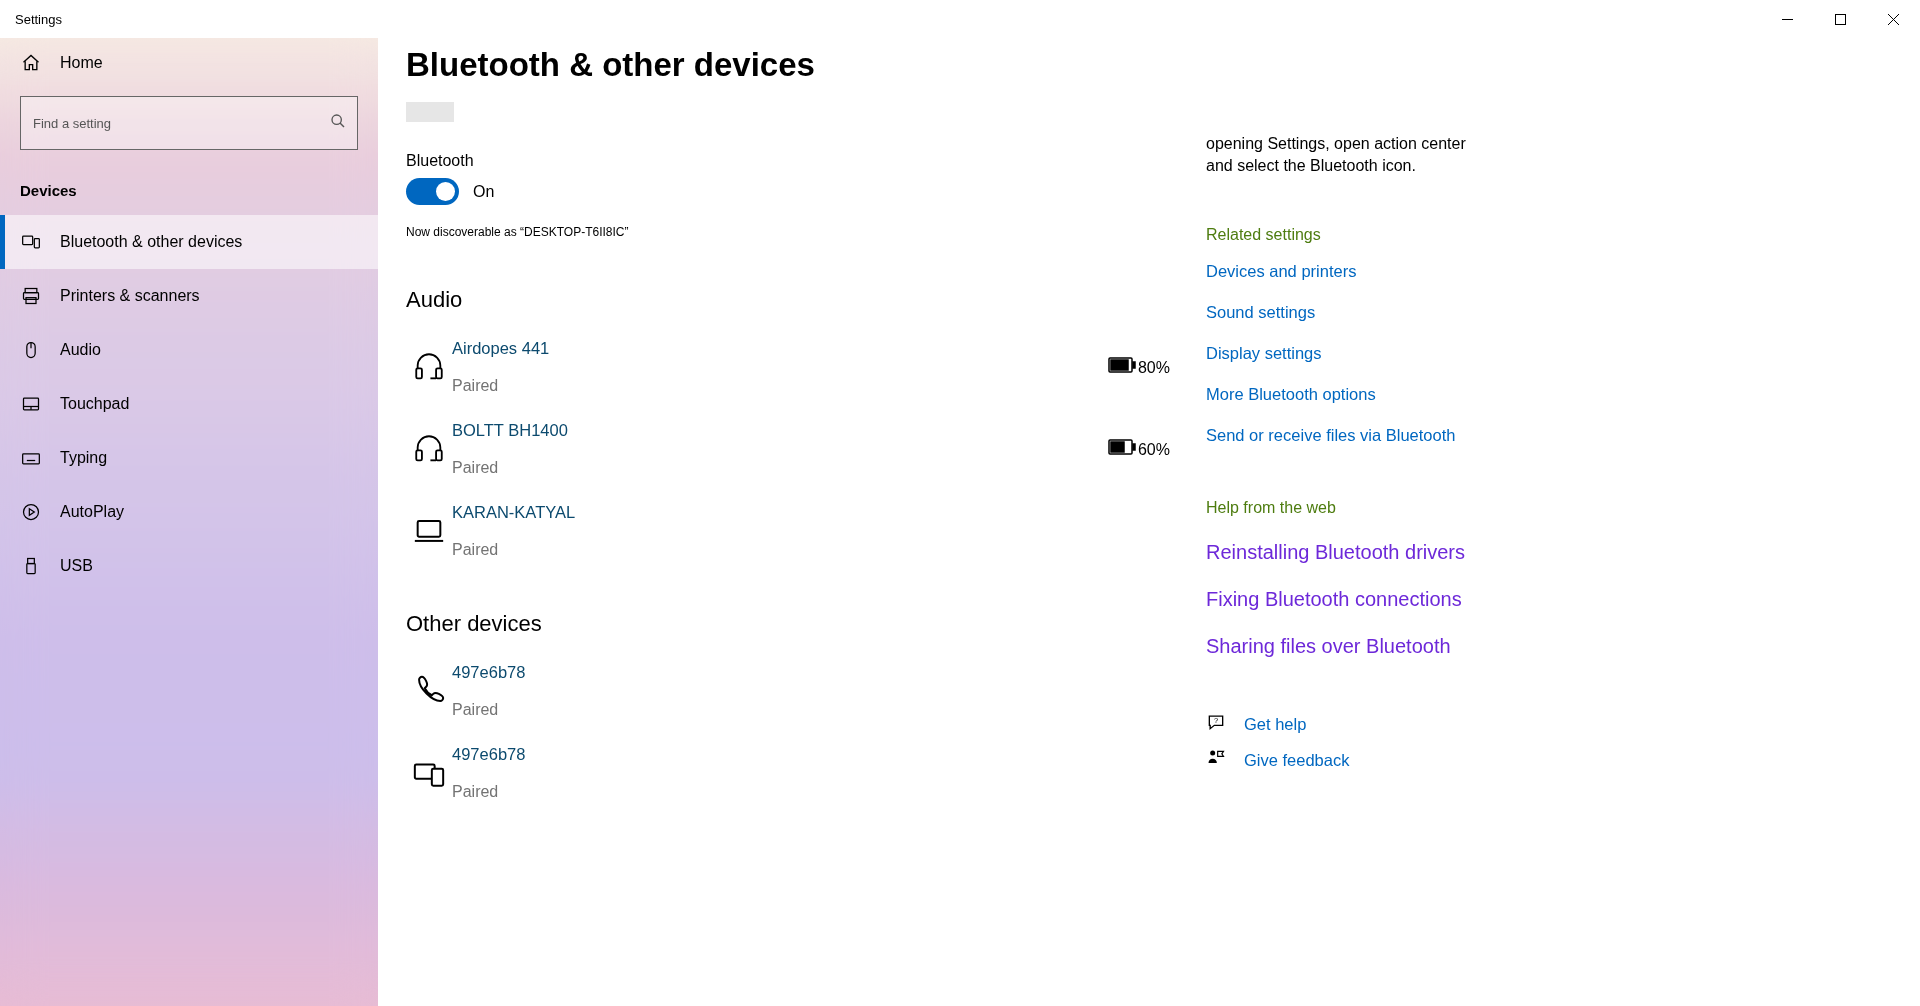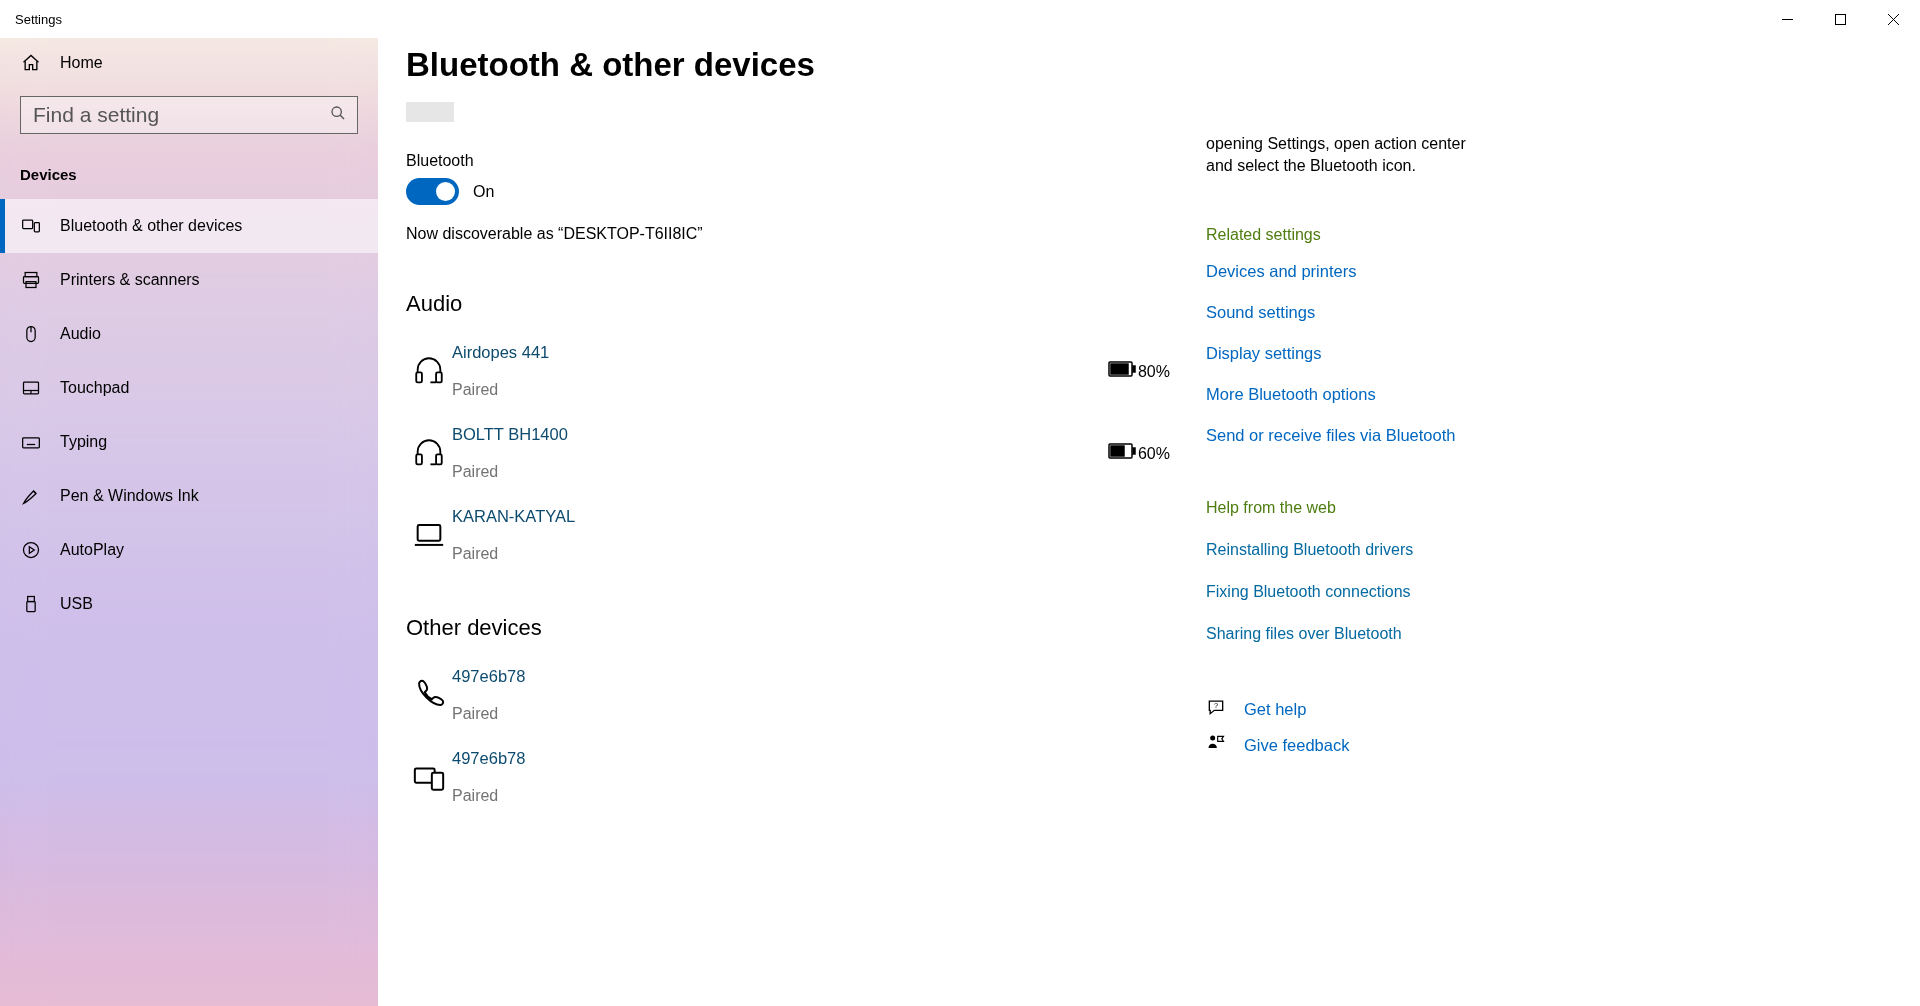--- a/index.html
+++ b/index.html
@@ -10,55 +10,55 @@
 .winbtn { width: 53px; height: 100%; display: flex; align-items: center; justify-content: center; background: transparent; border: none; cursor: pointer; }
 .winbtn svg { width: 11px; height: 11px; stroke: #000; fill: none; stroke-width: 1; }
 .app { display: flex; height: calc(100% - 38px); }
 .sidebar { width: 378px; height: 100%; position: relative; padding-top: 0;
   background: linear-gradient(180deg, #f5e7df 0%, #e6c7d8 12%, #dcc5e0 25%, #d5c2e4 37%, #cdbce6 50%, #c8b6e8 62%, #c5b5e9 75%, #d4b1db 87%, #e5b3cf 100%);
 }
 .sidebar::before { content: ""; position: absolute; inset: 0; backdrop-filter: blur(20px); background: rgba(255,255,255,0.12); pointer-events: none; }
 .sidebar > * { position: relative; z-index: 1; }
 .home-row { display: flex; align-items: center; gap: 18px; padding: 14px 20px; font-size: 16px; color: #000; cursor: pointer; }
 .searchwrap { margin: 8px 20px 20px; position: relative; }
-.searchbox { width: 100%; height: 38px; border: 1px solid #666; background: rgba(255,255,255,0.35); padding: 0 40px 0 12px; font-size: 21px; color: #333; outline: none; }
+.searchbox { width: 100%; height: 54px; border: 1px solid #666; background: rgba(255,255,255,0.35); padding: 0 40px 0 12px; font-size: 13px; color: #333; outline: none; }
 .searchbox::placeholder { color: #555; }
 .search-icon { position: absolute; right: 12px; top: 50%; transform: translateY(-50%); }
 .sb-heading { font-size: 15px; font-weight: 600; padding: 12px 20px 16px; color: #000; }
 .sb-item { display: flex; align-items: center; gap: 18px; padding: 16px 20px; font-size: 16px; color: #000; cursor: pointer; position: relative; }
 .sb-item.active { background: rgba(255,255,255,0.55); }
 .sb-item.active::before { content: ""; position: absolute; left: 0; top: 0; bottom: 0; width: 5px; background: #0067c0; }
 .sb-icon { width: 22px; height: 22px; display: flex; align-items: center; justify-content: center; }
 .sb-icon svg { width: 20px; height: 20px; }
 .content { flex: 1; display: flex; padding: 0 28px; height: 100%; overflow: hidden; }
 .main { flex: 0 0 770px; padding-top: 8px; }
 .aside { flex: 1; padding-top: 95px; padding-left: 30px; }
 .page-title { font-size: 33px; font-weight: 600; color: #000; margin-bottom: 18px; }
 .ghost-box { width: 48px; height: 20px; background: #e6e6e6; margin-bottom: 30px; }
 .bt-label { font-size: 16px; color: #000; margin-bottom: 8px; }
 .toggle-row { display: flex; align-items: center; gap: 14px; margin-bottom: 20px; }
 .toggle { width: 53px; height: 27px; background: #0067c0; border-radius: 14px; position: relative; cursor: pointer; }
 .toggle .knob { position: absolute; right: 4px; top: 4px; width: 19px; height: 19px; background: #fff; border-radius: 50%; }
 .toggle-state { font-size: 16px; }
-.discover { font-size: 16px; color: #000; margin-bottom: 48px; }
+.discover { font-size: 12px; color: #000; margin-bottom: 48px; }
 .section-heading { font-size: 22px; font-weight: 500; color: #000; margin-bottom: 18px; }
 .device-row { display: flex; align-items: center; padding: 8px 0 18px; cursor: pointer; }
 .dev-icon { width: 46px; display: flex; align-items: center; justify-content: center; }
 .dev-icon svg { width: 34px; height: 34px; }
 .dev-info { flex: 1; }
 .dev-name { font-size: 16.5px; color: #0c4a6e; }
 .dev-status { font-size: 16px; color: #737373; margin-top: 19px; }
 .dev-batt { display: flex; align-items: flex-end; gap: 2px; padding-right: 6px; }
 .dev-batt svg { width: 28px; height: 16px; }
 .dev-batt-pct { font-size: 16px; color: #000; }
 .other-heading { margin-top: 34px; }
 .tip-text { font-size: 16px; color: #000; line-height: 1.35; max-width: 290px; margin-bottom: 50px; }
 .aside-heading { font-size: 16px; font-weight: 400; color: #4d7c0f; margin-bottom: 18px; }
 .aside-link { display: block; font-size: 16.5px; color: #0067c0; margin-bottom: 22px; cursor: pointer; }
-.help-link { display: block; font-size: 16px; color: #0369a1; margin-bottom: 10px; cursor: pointer; margin-top: 24px; }
+.help-link { display: block; font-size: 20px; color: #6d28d9; margin-bottom: 10px; cursor: pointer; margin-top: 24px; }
 .helpblock { margin-top: 54px; }
 .feedback-row { display: flex; align-items: center; gap: 18px; margin-bottom: 12px; }
 .feedback-row svg { width: 20px; height: 20px; }
 .feedback-link { font-size: 16.5px; color: #0067c0; cursor: pointer; }
 .feedback-block { margin-top: 54px; }
 </style>
 </head>
 <body>
 
 <div class="titlebar">
@@ -152,29 +152,20 @@
             <line x1="14" y1="11" x2="14" y2="11" stroke-width="2"></line>
             <line x1="18" y1="11" x2="18" y2="11" stroke-width="2"></line>
             <line x1="7" y1="15" x2="17" y2="15"></line>
           </svg>
         </span>
       <span>Typing</span>
     </div>
     <div class="sb-item">
       <span class="sb-icon">
           <svg viewBox="0 0 24 24" fill="none" stroke="#000" stroke-width="1.5">
-            <path d="M3 21c3-6 6-9 12-15l3 3c-6 6-9 9-15 12z"></path>
-            <path d="M15 6l3 3"></path>
-          </svg>
-        </span>
-      <span>Pen &amp; Windows Ink</span>
-    </div>
-    <div class="sb-item">
-      <span class="sb-icon">
-          <svg viewBox="0 0 24 24" fill="none" stroke="#000" stroke-width="1.5">
             <circle cx="12" cy="12" r="9"></circle>
             <path d="M10 8l6 4-6 4z"></path>
           </svg>
         </span>
       <span>AutoPlay</span>
     </div>
     <div class="sb-item">
       <span class="sb-icon">
           <svg viewBox="0 0 24 24" fill="none" stroke="#000" stroke-width="1.5">
             <rect x="8" y="3" width="8" height="6"></rect>

